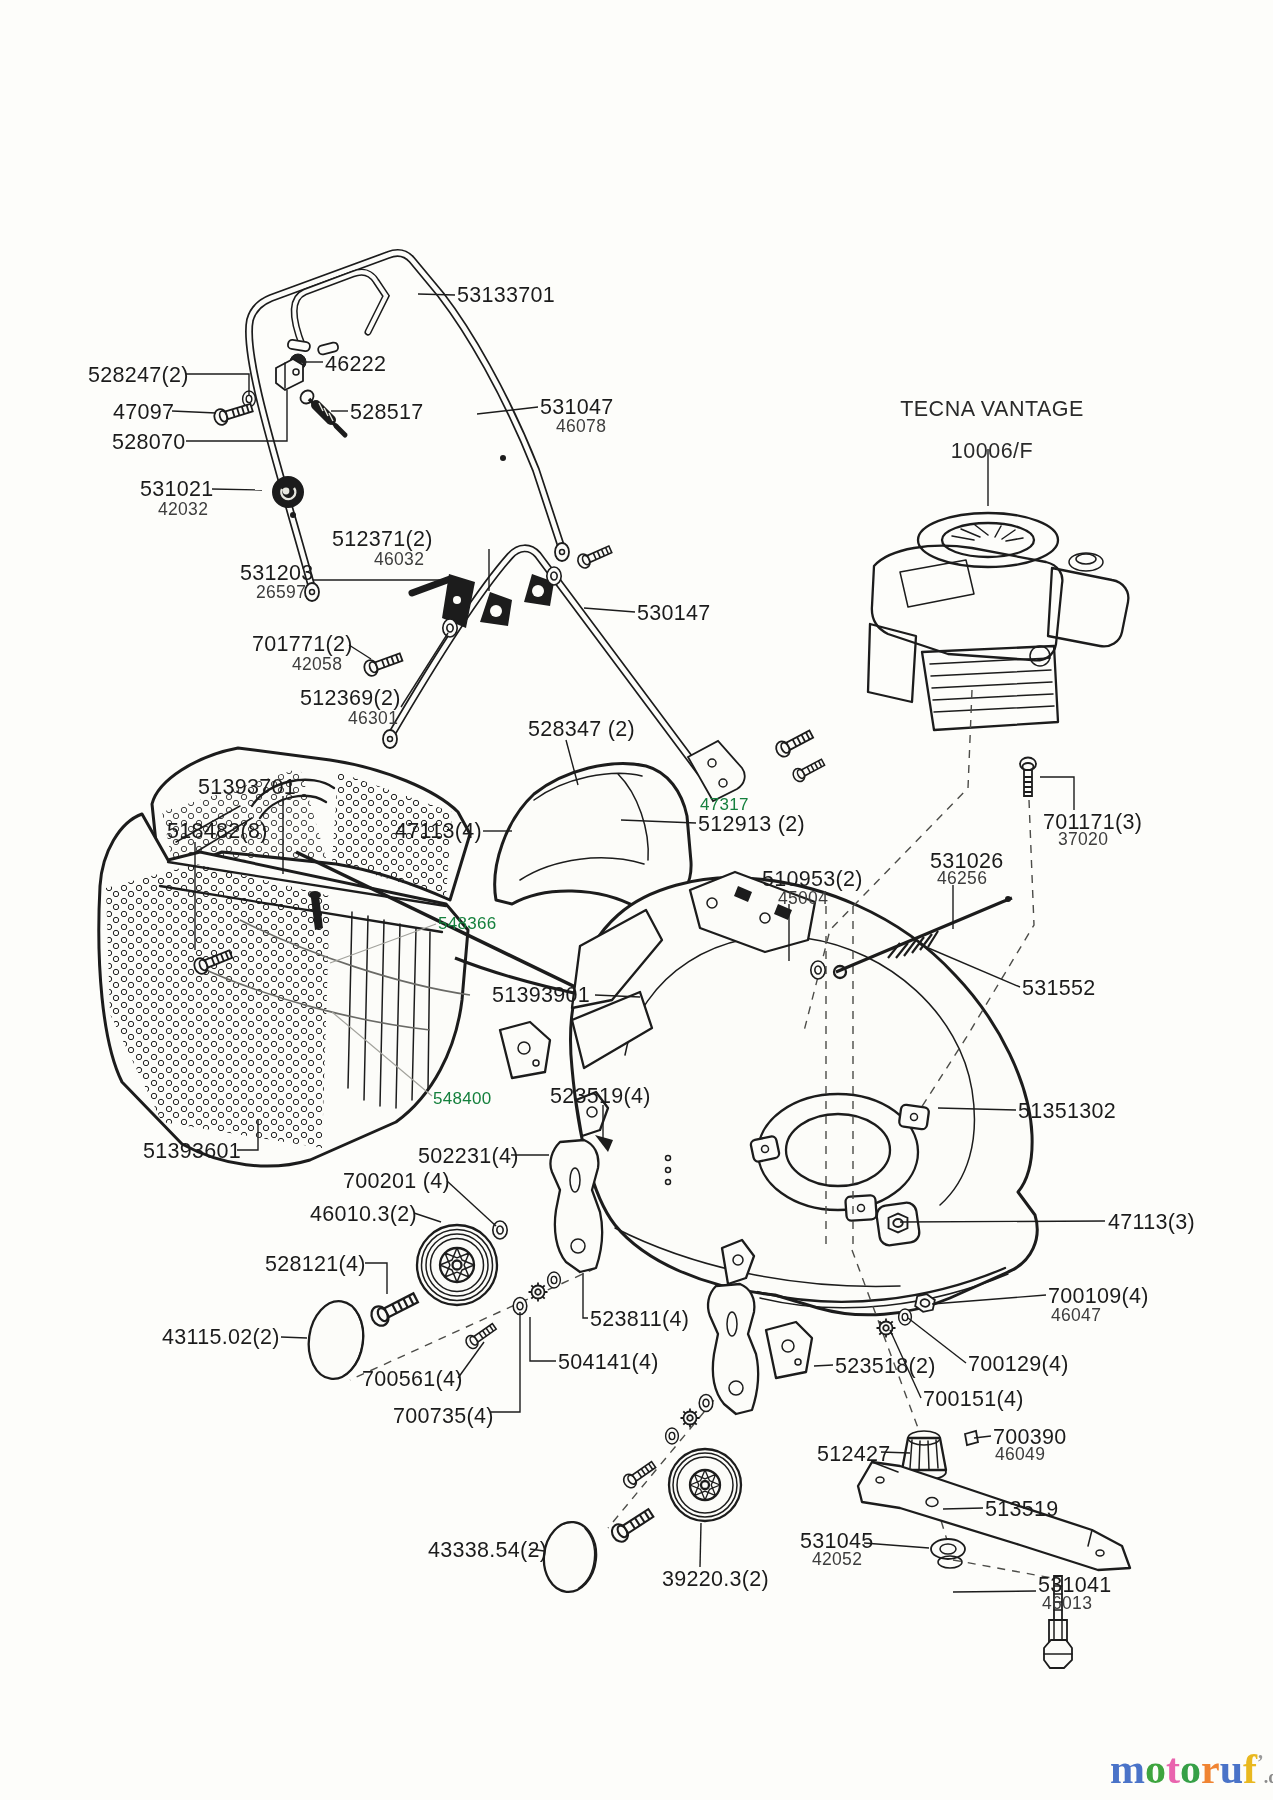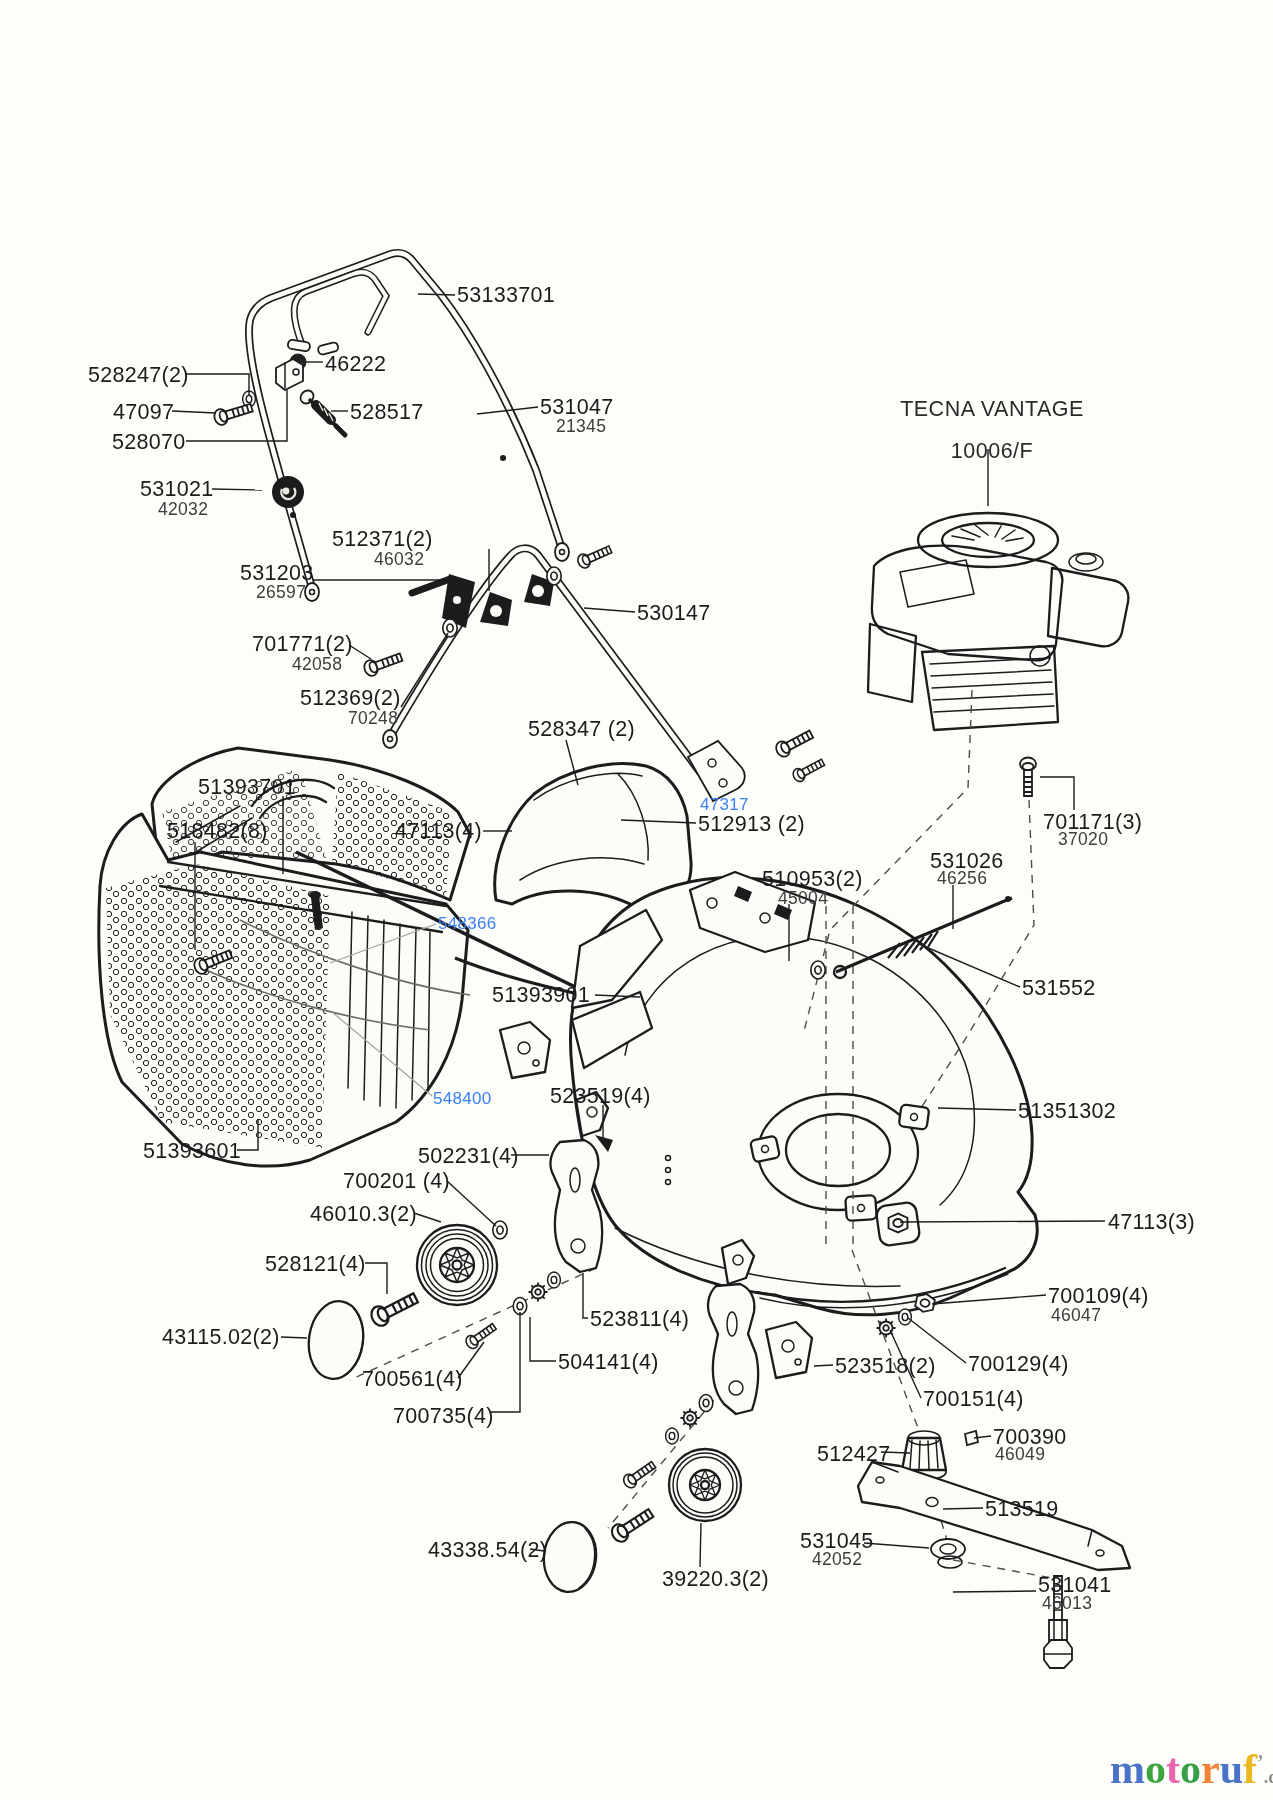--- a/index.html
+++ b/index.html
@@ -14,21 +14,21 @@
   .d  {fill:#1c1c1c;stroke:none;}
   .ld {fill:none;stroke:#1c1c1c;stroke-width:1.4;}
   .ldg{fill:none;stroke:#a2a29c;stroke-width:1.2;}
   .dsh{fill:none;stroke:#4c4c48;stroke-width:1.4;stroke-dasharray:8 7;}
   .f  {stroke:#1c1c1c;stroke-width:1.8;fill:#fcfcf9;}
   
   #labels{position:absolute;left:0;top:0;width:100%;height:100%;}
   .lbl{position:absolute;color:#1b1b1b;white-space:nowrap;line-height:1;letter-spacing:.3px;}
   .main{font-size:21.5px;}
   .sub {font-size:17.5px;color:#3d3d3d;}
-  .gray{font-size:17px;color:#3b82f6;}
+  .gray{font-size:17px;color:#15803d;}
   .hdr{position:absolute;left:867px;top:399px;width:250px;text-align:center;
        font-size:21.5px;color:#2a2a2a;letter-spacing:.5px;line-height:1;}
   .hdr .l2{margin-top:20px;}
   
   #brand{position:absolute;left:1110px;top:1748px;font-family:"Liberation Serif",serif;
          font-weight:bold;font-size:42px;line-height:1;}
   #brand .apos{font-size:20px;color:#9a9a9a;vertical-align:14px;}
   #brand .tld{font-size:18px;font-weight:bold;}
 </style>
 </head>
@@ -387,32 +387,32 @@
 </div>
 
 <div id="labels">
       <div class="lbl main" style="left: 457px; top: 285px;">53133701</div>
       <div class="lbl main" style="left: 88px; top: 365px;">528247(2)</div>
       <div class="lbl main" style="left: 325px; top: 354px;">46222</div>
       <div class="lbl main" style="left: 113px; top: 402px;">47097</div>
       <div class="lbl main" style="left: 350px; top: 402px;">528517</div>
       <div class="lbl main" style="left: 112px; top: 432px;">528070</div>
       <div class="lbl main" style="left: 540px; top: 397px;">531047</div>
-      <div class="lbl sub" style="left: 556px; top: 418px;">21345</div>
+      <div class="lbl sub" style="left: 556px; top: 418px;">46078</div>
       <div class="lbl main" style="left: 140px; top: 479px;">531021</div>
       <div class="lbl sub" style="left: 158px; top: 501px;">42032</div>
       <div class="lbl main" style="left: 332px; top: 529px;">512371(2)</div>
       <div class="lbl sub" style="left: 374px; top: 551px;">46032</div>
       <div class="lbl main" style="left: 240px; top: 563px;">531203</div>
       <div class="lbl sub" style="left: 256px; top: 584px;">26597</div>
       <div class="lbl main" style="left: 637px; top: 603px;">530147</div>
       <div class="lbl main" style="left: 252px; top: 634px;">701771(2)</div>
       <div class="lbl sub" style="left: 292px; top: 656px;">42058</div>
       <div class="lbl main" style="left: 300px; top: 688px;">512369(2)</div>
-      <div class="lbl sub" style="left: 348px; top: 710px;">70248</div>
+      <div class="lbl sub" style="left: 348px; top: 710px;">46301</div>
       <div class="lbl main" style="left: 528px; top: 719px;">528347 (2)</div>
       <div class="lbl main" style="left: 198px; top: 777px;">51393701</div>
       <div class="lbl gray" style="left: 700px; top: 796px;">47317</div>
       <div class="lbl main" style="left: 698px; top: 814px;">512913 (2)</div>
       <div class="lbl main" style="left: 167px; top: 821px;">518482(8)</div>
       <div class="lbl main" style="left: 395px; top: 821px;">47113(4)</div>
       <div class="lbl main" style="left: 1043px; top: 812px;">701171(3)</div>
       <div class="lbl sub" style="left: 1058px; top: 831px;">37020</div>
       <div class="lbl main" style="left: 762px; top: 869px;">510953(2)</div>
       <div class="lbl sub" style="left: 778px; top: 890px;">45004</div>

